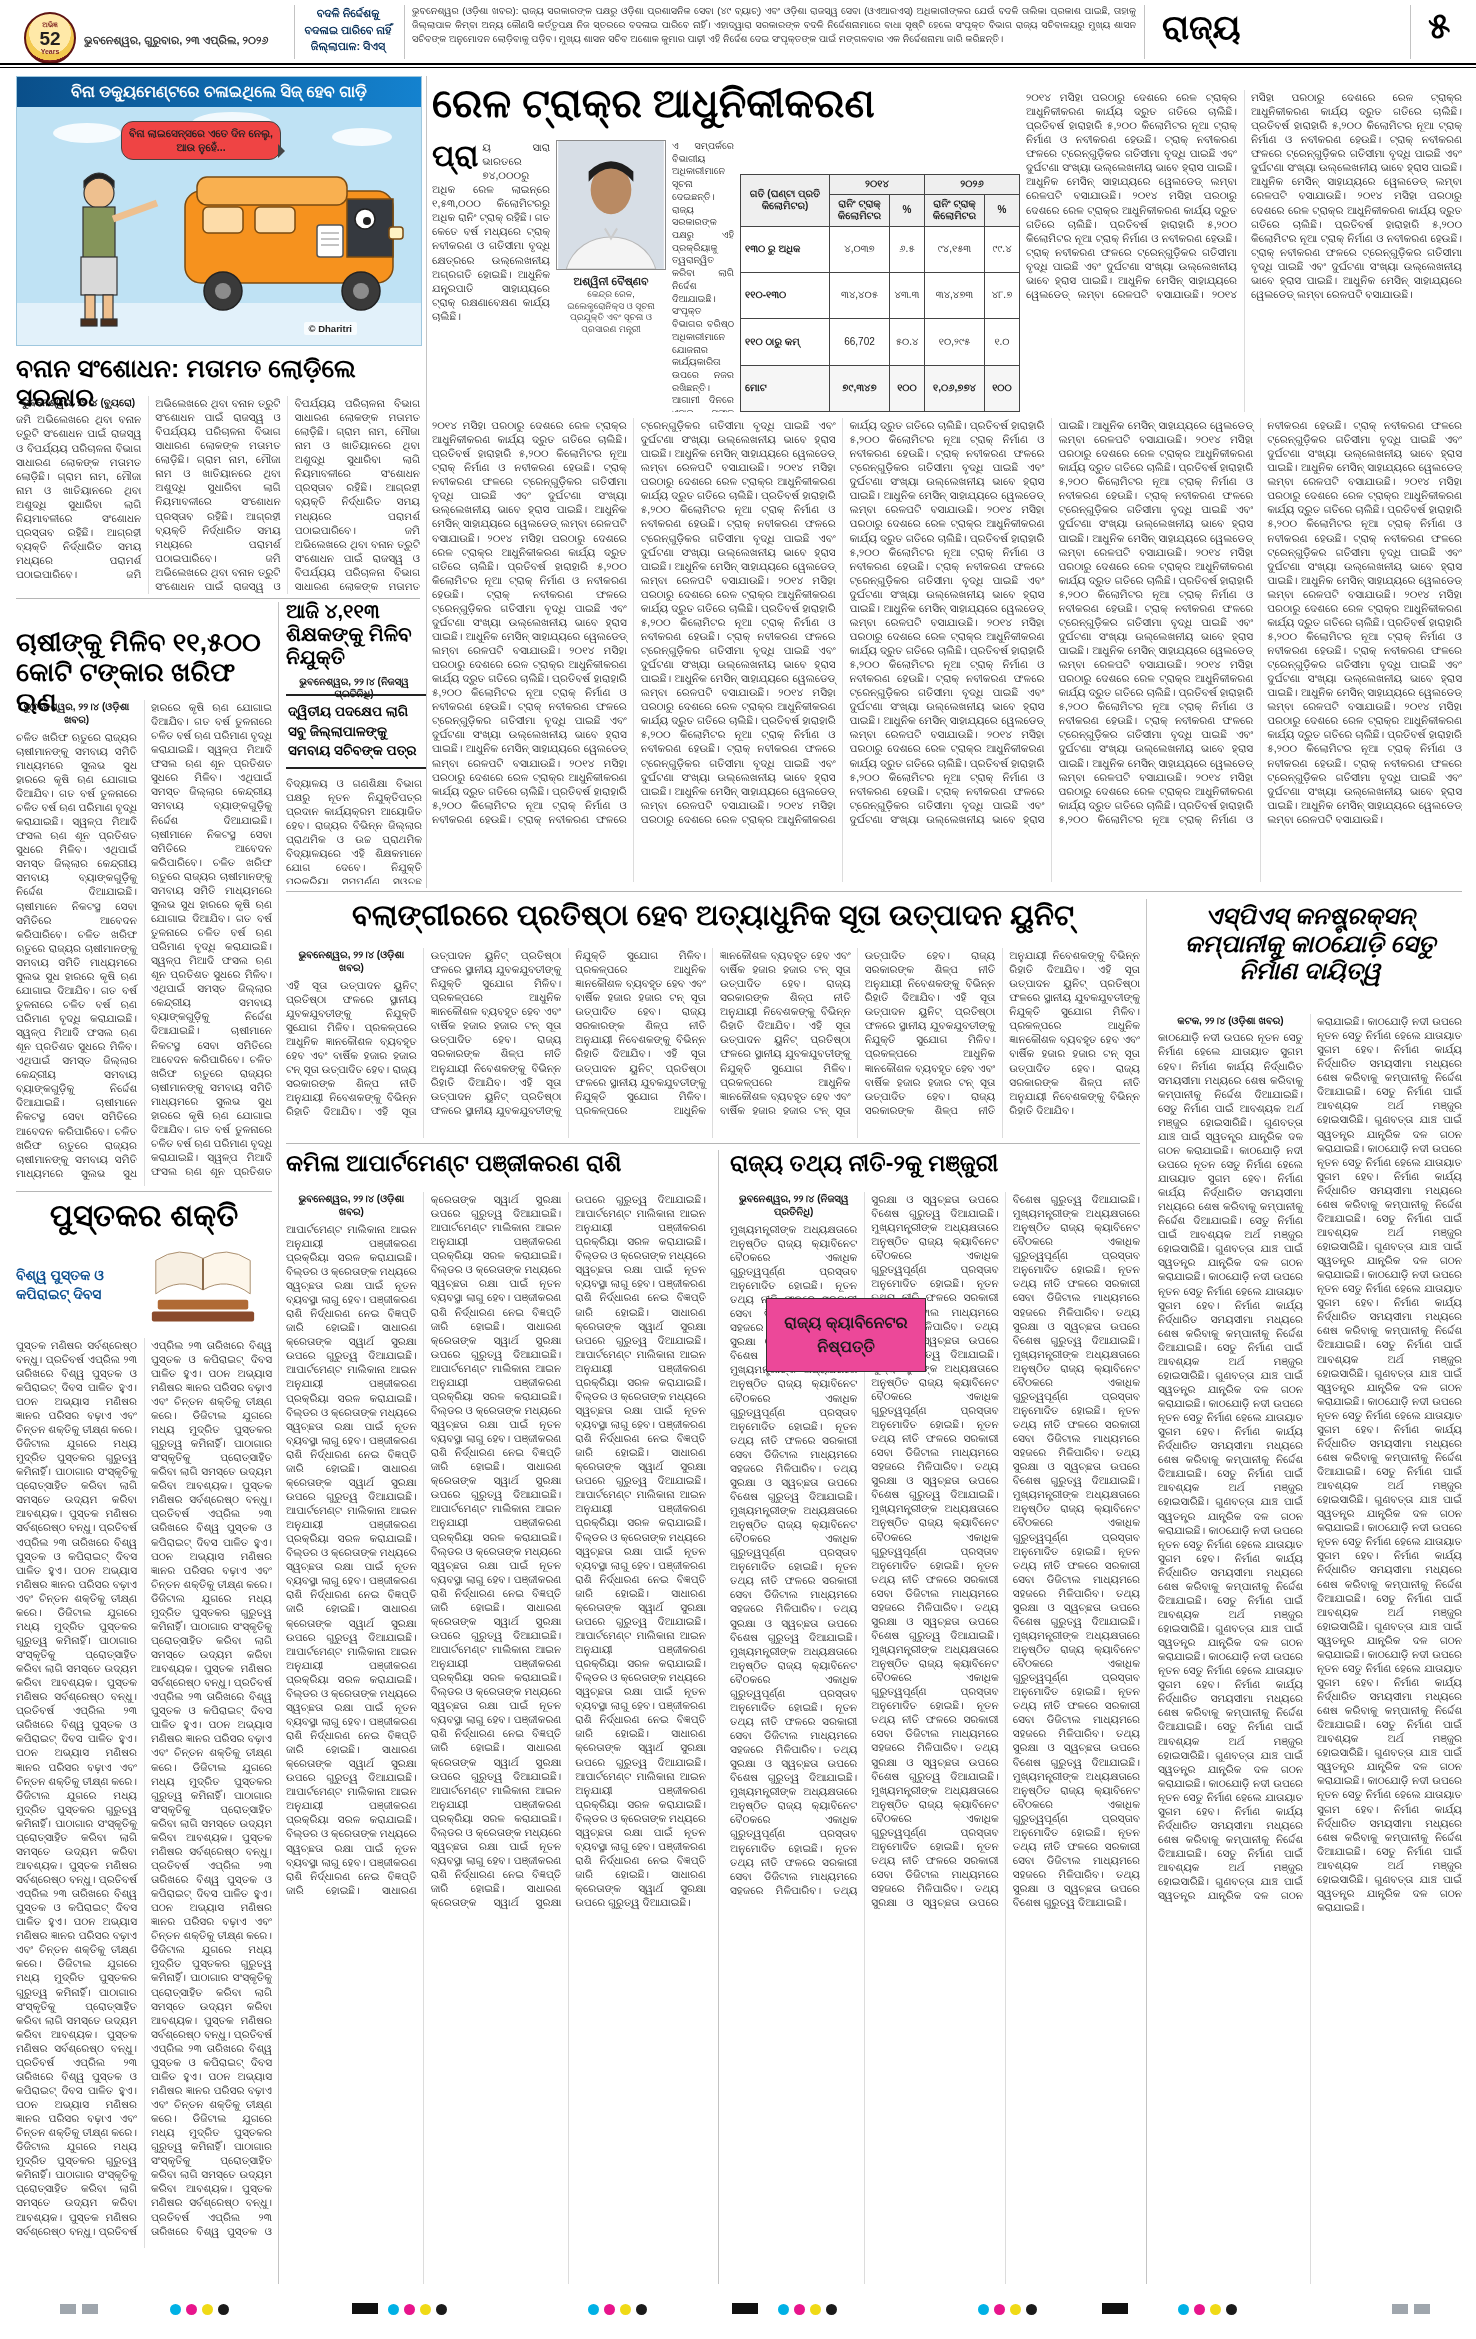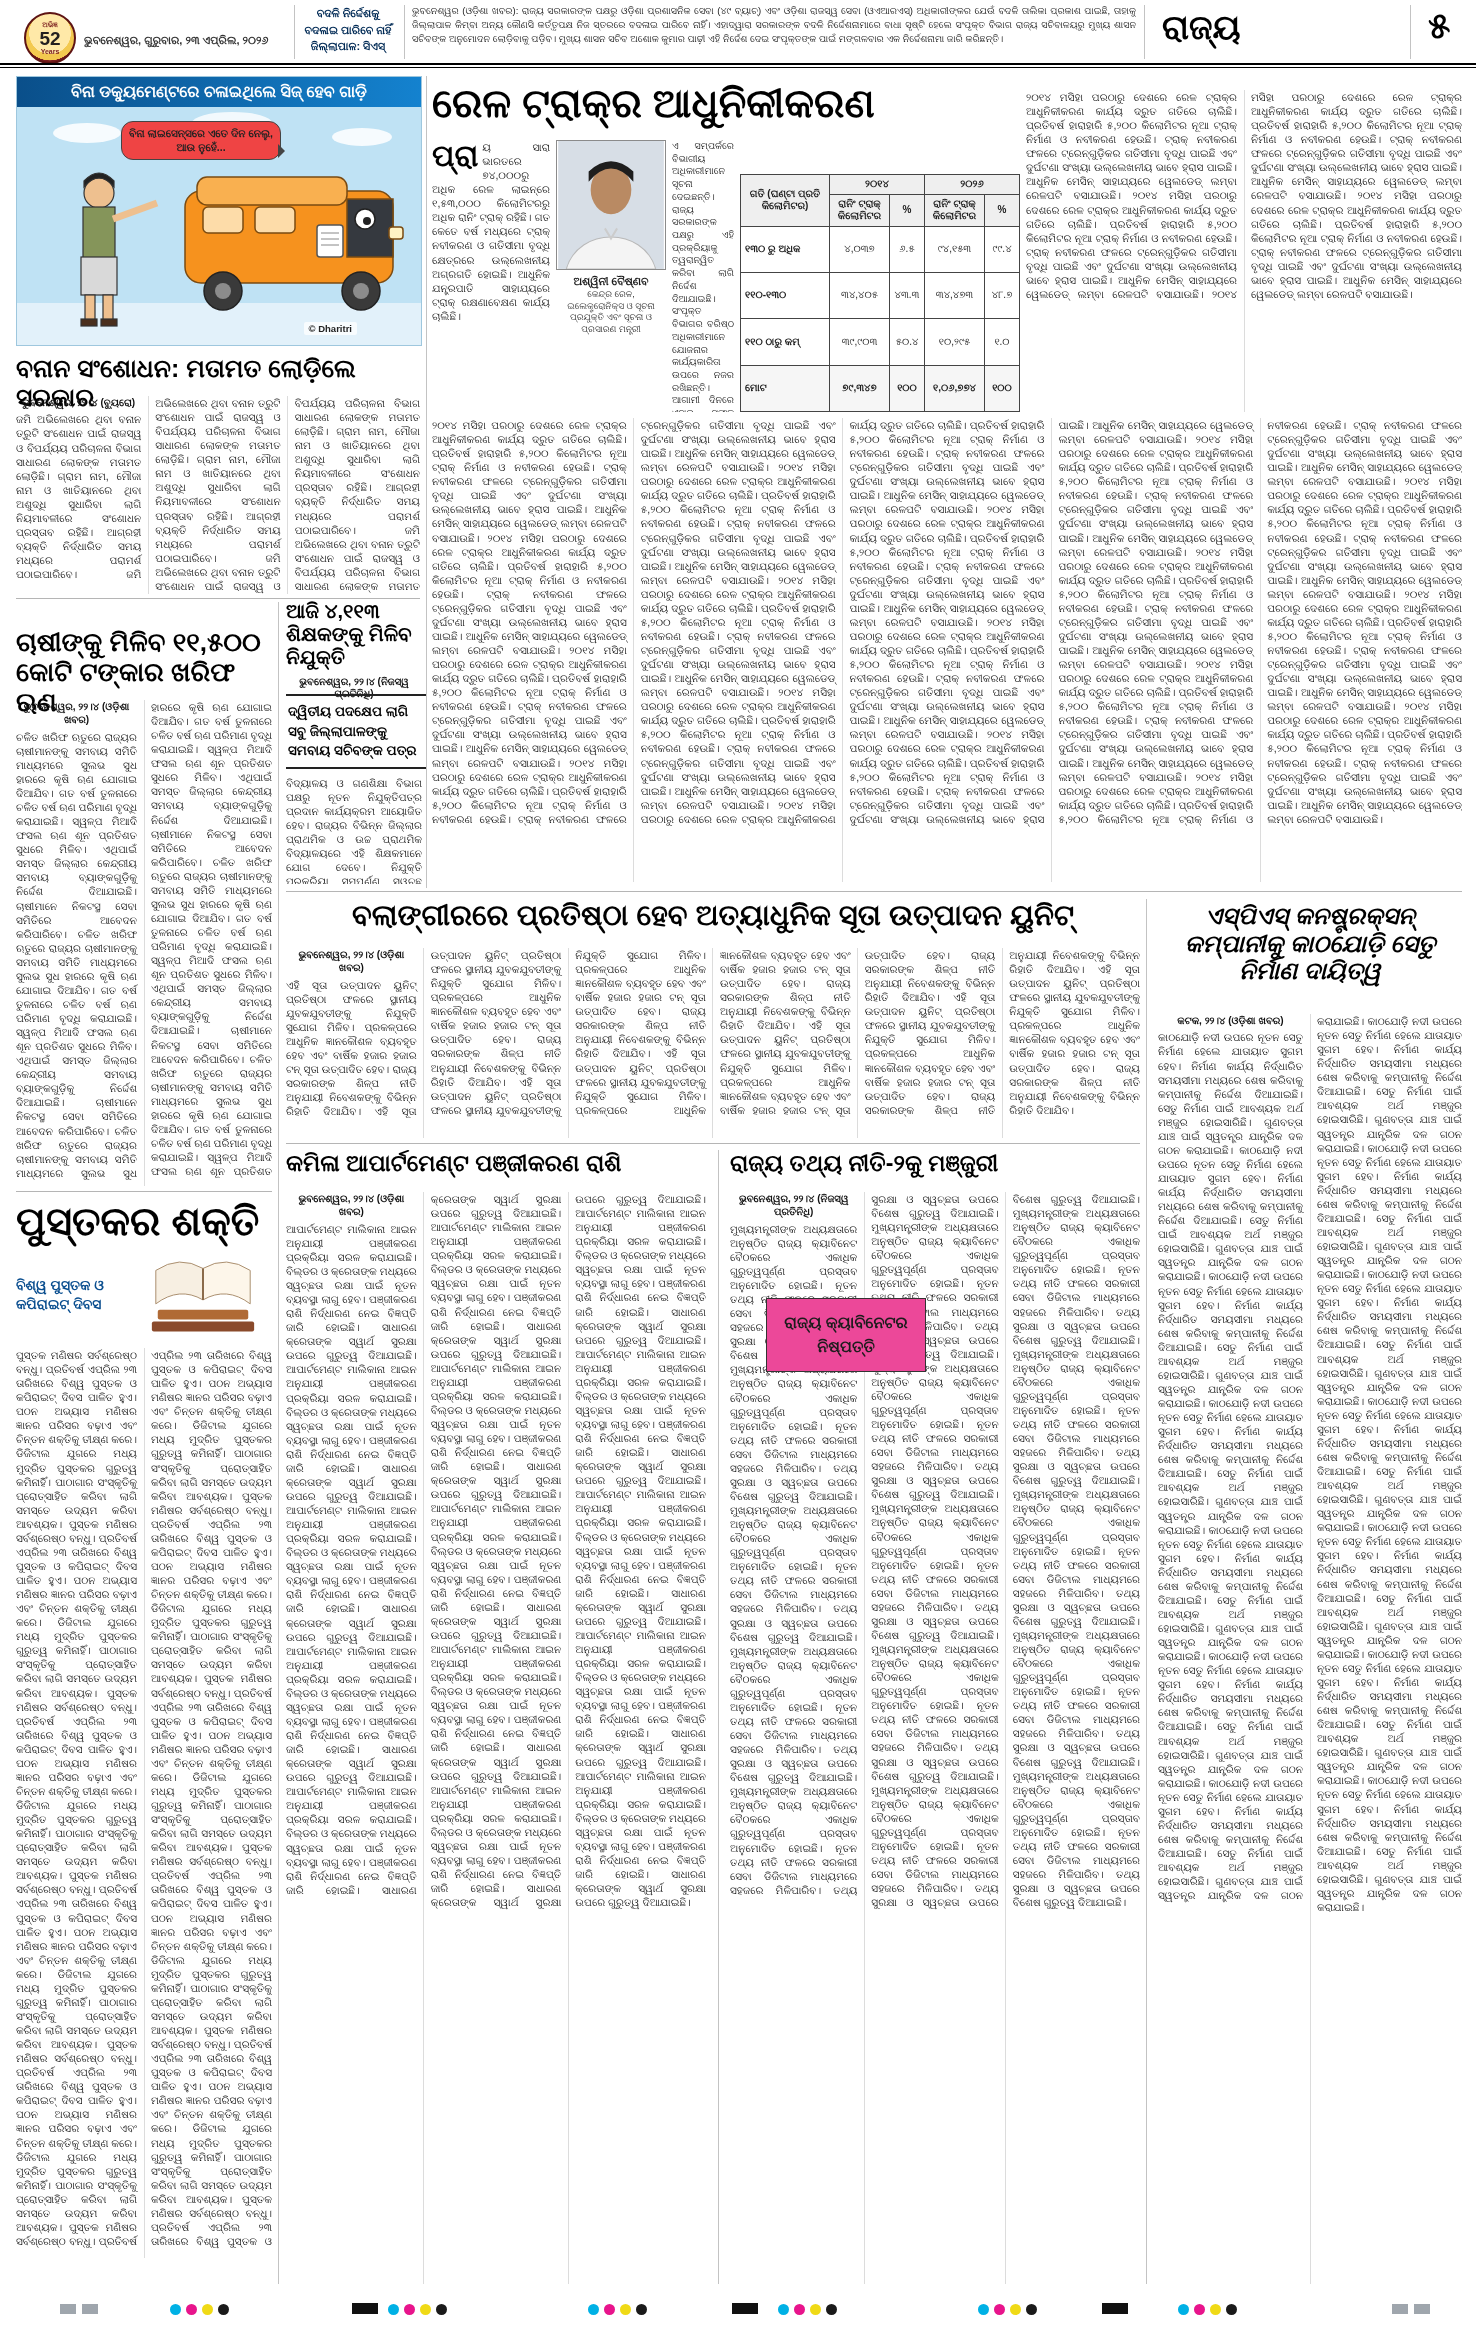--- a/index.html
+++ b/index.html
@@ -181,21 +181,21 @@
           </tr>
           <tr>
             <td class="lbl">୧୧୦-୧୩୦</td>
             <td>୩୪,୪୦୫</td>
             <td>୪୩.୩</td>
             <td>୩୪,୪୭୩</td>
             <td>୪୮.୭</td>
           </tr>
           <tr>
             <td class="lbl">୧୧୦ ଠାରୁ କମ୍</td>
-            <td>୩୯,୯୦୩</td>
+            <td>66,702</td>
             <td>୫୦.୪</td>
             <td>୧୦,୨୯୫</td>
             <td>୧.୦</td>
           </tr>
           <tr class="total">
             <td class="lbl">ମୋଟ</td>
             <td>୭୯,୩୪୭</td>
             <td>୧୦୦</td>
             <td>୧,୦୬,୭୭୪</td>
             <td>୧୦୦</td>
@@ -259,21 +259,21 @@
   <div class="abs vrule" style="left:1146px;top:899px;height:1385px;"></div>
 
   <div class="abs hl" style="left:1158px;top:902px;width:304px;font-size:24px;font-style:italic;text-align:center;">ଏସ୍ପିଏସ୍ କନଷ୍ଟ୍ରକ୍ସନ୍ କମ୍ପାନୀକୁ କାଠଯୋଡ଼ି ସେତୁ ନିର୍ମାଣ ଦାୟିତ୍ୱ</div>
   <div class="abs bt cols2" style="left:1158px;top:1014px;width:304px;height:1270px;">
     <span class="byline">କଟକ, ୨୨।୪ (ଓଡ଼ିଶା ଖବର)</span>
     <span>କାଠଯୋଡ଼ି ନଦୀ ଉପରେ ନୂତନ ସେତୁ ନିର୍ମାଣ ହେଲେ ଯାତାୟାତ ସୁଗମ ହେବ। ନିର୍ମାଣ କାର୍ଯ୍ୟ ନିର୍ଦ୍ଧାରିତ ସମୟସୀମା ମଧ୍ୟରେ ଶେଷ କରିବାକୁ କମ୍ପାନୀକୁ ନିର୍ଦ୍ଦେଶ ଦିଆଯାଇଛି। ସେତୁ ନିର୍ମାଣ ପାଇଁ ଆବଶ୍ୟକ ଅର୍ଥ ମଞ୍ଜୁର ହୋଇସାରିଛି। ଗୁଣବତ୍ତା ଯାଞ୍ଚ ପାଇଁ ସ୍ୱତନ୍ତ୍ର ଯାନ୍ତ୍ରିକ ଦଳ ଗଠନ କରାଯାଇଛି। କାଠଯୋଡ଼ି ନଦୀ ଉପରେ ନୂତନ ସେତୁ ନିର୍ମାଣ ହେଲେ ଯାତାୟାତ ସୁଗମ ହେବ। ନିର୍ମାଣ କାର୍ଯ୍ୟ ନିର୍ଦ୍ଧାରିତ ସମୟସୀମା ମଧ୍ୟରେ ଶେଷ କରିବାକୁ କମ୍ପାନୀକୁ ନିର୍ଦ୍ଦେଶ ଦିଆଯାଇଛି। ସେତୁ ନିର୍ମାଣ ପାଇଁ ଆବଶ୍ୟକ ଅର୍ଥ ମଞ୍ଜୁର ହୋଇସାରିଛି। ଗୁଣବତ୍ତା ଯାଞ୍ଚ ପାଇଁ ସ୍ୱତନ୍ତ୍ର ଯାନ୍ତ୍ରିକ ଦଳ ଗଠନ କରାଯାଇଛି। କାଠଯୋଡ଼ି ନଦୀ ଉପରେ ନୂତନ ସେତୁ ନିର୍ମାଣ ହେଲେ ଯାତାୟାତ ସୁଗମ ହେବ। ନିର୍ମାଣ କାର୍ଯ୍ୟ ନିର୍ଦ୍ଧାରିତ ସମୟସୀମା ମଧ୍ୟରେ ଶେଷ କରିବାକୁ କମ୍ପାନୀକୁ ନିର୍ଦ୍ଦେଶ ଦିଆଯାଇଛି। ସେତୁ ନିର୍ମାଣ ପାଇଁ ଆବଶ୍ୟକ ଅର୍ଥ ମଞ୍ଜୁର ହୋଇସାରିଛି। ଗୁଣବତ୍ତା ଯାଞ୍ଚ ପାଇଁ ସ୍ୱତନ୍ତ୍ର ଯାନ୍ତ୍ରିକ ଦଳ ଗଠନ କରାଯାଇଛି। କାଠଯୋଡ଼ି ନଦୀ ଉପରେ ନୂତନ ସେତୁ ନିର୍ମାଣ ହେଲେ ଯାତାୟାତ ସୁଗମ ହେବ। ନିର୍ମାଣ କାର୍ଯ୍ୟ ନିର୍ଦ୍ଧାରିତ ସମୟସୀମା ମଧ୍ୟରେ ଶେଷ କରିବାକୁ କମ୍ପାନୀକୁ ନିର୍ଦ୍ଦେଶ ଦିଆଯାଇଛି। ସେତୁ ନିର୍ମାଣ ପାଇଁ ଆବଶ୍ୟକ ଅର୍ଥ ମଞ୍ଜୁର ହୋଇସାରିଛି। ଗୁଣବତ୍ତା ଯାଞ୍ଚ ପାଇଁ ସ୍ୱତନ୍ତ୍ର ଯାନ୍ତ୍ରିକ ଦଳ ଗଠନ କରାଯାଇଛି। କାଠଯୋଡ଼ି ନଦୀ ଉପରେ ନୂତନ ସେତୁ ନିର୍ମାଣ ହେଲେ ଯାତାୟାତ ସୁଗମ ହେବ। ନିର୍ମାଣ କାର୍ଯ୍ୟ ନିର୍ଦ୍ଧାରିତ ସମୟସୀମା ମଧ୍ୟରେ ଶେଷ କରିବାକୁ କମ୍ପାନୀକୁ ନିର୍ଦ୍ଦେଶ ଦିଆଯାଇଛି। ସେତୁ ନିର୍ମାଣ ପାଇଁ ଆବଶ୍ୟକ ଅର୍ଥ ମଞ୍ଜୁର ହୋଇସାରିଛି। ଗୁଣବତ୍ତା ଯାଞ୍ଚ ପାଇଁ ସ୍ୱତନ୍ତ୍ର ଯାନ୍ତ୍ରିକ ଦଳ ଗଠନ କରାଯାଇଛି। କାଠଯୋଡ଼ି ନଦୀ ଉପରେ ନୂତନ ସେତୁ ନିର୍ମାଣ ହେଲେ ଯାତାୟାତ ସୁଗମ ହେବ। ନିର୍ମାଣ କାର୍ଯ୍ୟ ନିର୍ଦ୍ଧାରିତ ସମୟସୀମା ମଧ୍ୟରେ ଶେଷ କରିବାକୁ କମ୍ପାନୀକୁ ନିର୍ଦ୍ଦେଶ ଦିଆଯାଇଛି। ସେତୁ ନିର୍ମାଣ ପାଇଁ ଆବଶ୍ୟକ ଅର୍ଥ ମଞ୍ଜୁର ହୋଇସାରିଛି। ଗୁଣବତ୍ତା ଯାଞ୍ଚ ପାଇଁ ସ୍ୱତନ୍ତ୍ର ଯାନ୍ତ୍ରିକ ଦଳ ଗଠନ କରାଯାଇଛି। କାଠଯୋଡ଼ି ନଦୀ ଉପରେ ନୂତନ ସେତୁ ନିର୍ମାଣ ହେଲେ ଯାତାୟାତ ସୁଗମ ହେବ। ନିର୍ମାଣ କାର୍ଯ୍ୟ ନିର୍ଦ୍ଧାରିତ ସମୟସୀମା ମଧ୍ୟରେ ଶେଷ କରିବାକୁ କମ୍ପାନୀକୁ ନିର୍ଦ୍ଦେଶ ଦିଆଯାଇଛି। ସେତୁ ନିର୍ମାଣ ପାଇଁ ଆବଶ୍ୟକ ଅର୍ଥ ମଞ୍ଜୁର ହୋଇସାରିଛି। ଗୁଣବତ୍ତା ଯାଞ୍ଚ ପାଇଁ ସ୍ୱତନ୍ତ୍ର ଯାନ୍ତ୍ରିକ ଦଳ ଗଠନ କରାଯାଇଛି। କାଠଯୋଡ଼ି ନଦୀ ଉପରେ ନୂତନ ସେତୁ ନିର୍ମାଣ ହେଲେ ଯାତାୟାତ ସୁଗମ ହେବ। ନିର୍ମାଣ କାର୍ଯ୍ୟ ନିର୍ଦ୍ଧାରିତ ସମୟସୀମା ମଧ୍ୟରେ ଶେଷ କରିବାକୁ କମ୍ପାନୀକୁ ନିର୍ଦ୍ଦେଶ ଦିଆଯାଇଛି। ସେତୁ ନିର୍ମାଣ ପାଇଁ ଆବଶ୍ୟକ ଅର୍ଥ ମଞ୍ଜୁର ହୋଇସାରିଛି। ଗୁଣବତ୍ତା ଯାଞ୍ଚ ପାଇଁ ସ୍ୱତନ୍ତ୍ର ଯାନ୍ତ୍ରିକ ଦଳ ଗଠନ କରାଯାଇଛି। କାଠଯୋଡ଼ି ନଦୀ ଉପରେ ନୂତନ ସେତୁ ନିର୍ମାଣ ହେଲେ ଯାତାୟାତ ସୁଗମ ହେବ। ନିର୍ମାଣ କାର୍ଯ୍ୟ ନିର୍ଦ୍ଧାରିତ ସମୟସୀମା ମଧ୍ୟରେ ଶେଷ କରିବାକୁ କମ୍ପାନୀକୁ ନିର୍ଦ୍ଦେଶ ଦିଆଯାଇଛି। ସେତୁ ନିର୍ମାଣ ପାଇଁ ଆବଶ୍ୟକ ଅର୍ଥ ମଞ୍ଜୁର ହୋଇସାରିଛି। ଗୁଣବତ୍ତା ଯାଞ୍ଚ ପାଇଁ ସ୍ୱତନ୍ତ୍ର ଯାନ୍ତ୍ରିକ ଦଳ ଗଠନ କରାଯାଇଛି। କାଠଯୋଡ଼ି ନଦୀ ଉପରେ ନୂତନ ସେତୁ ନିର୍ମାଣ ହେଲେ ଯାତାୟାତ ସୁଗମ ହେବ। ନିର୍ମାଣ କାର୍ଯ୍ୟ ନିର୍ଦ୍ଧାରିତ ସମୟସୀମା ମଧ୍ୟରେ ଶେଷ କରିବାକୁ କମ୍ପାନୀକୁ ନିର୍ଦ୍ଦେଶ ଦିଆଯାଇଛି। ସେତୁ ନିର୍ମାଣ ପାଇଁ ଆବଶ୍ୟକ ଅର୍ଥ ମଞ୍ଜୁର ହୋଇସାରିଛି। ଗୁଣବତ୍ତା ଯାଞ୍ଚ ପାଇଁ ସ୍ୱତନ୍ତ୍ର ଯାନ୍ତ୍ରିକ ଦଳ ଗଠନ କରାଯାଇଛି। କାଠଯୋଡ଼ି ନଦୀ ଉପରେ ନୂତନ ସେତୁ ନିର୍ମାଣ ହେଲେ ଯାତାୟାତ ସୁଗମ ହେବ। ନିର୍ମାଣ କାର୍ଯ୍ୟ ନିର୍ଦ୍ଧାରିତ ସମୟସୀମା ମଧ୍ୟରେ ଶେଷ କରିବାକୁ କମ୍ପାନୀକୁ ନିର୍ଦ୍ଦେଶ ଦିଆଯାଇଛି। ସେତୁ ନିର୍ମାଣ ପାଇଁ ଆବଶ୍ୟକ ଅର୍ଥ ମଞ୍ଜୁର ହୋଇସାରିଛି। ଗୁଣବତ୍ତା ଯାଞ୍ଚ ପାଇଁ ସ୍ୱତନ୍ତ୍ର ଯାନ୍ତ୍ରିକ ଦଳ ଗଠନ କରାଯାଇଛି। କାଠଯୋଡ଼ି ନଦୀ ଉପରେ ନୂତନ ସେତୁ ନିର୍ମାଣ ହେଲେ ଯାତାୟାତ ସୁଗମ ହେବ। ନିର୍ମାଣ କାର୍ଯ୍ୟ ନିର୍ଦ୍ଧାରିତ ସମୟସୀମା ମଧ୍ୟରେ ଶେଷ କରିବାକୁ କମ୍ପାନୀକୁ ନିର୍ଦ୍ଦେଶ ଦିଆଯାଇଛି। ସେତୁ ନିର୍ମାଣ ପାଇଁ ଆବଶ୍ୟକ ଅର୍ଥ ମଞ୍ଜୁର ହୋଇସାରିଛି। ଗୁଣବତ୍ତା ଯାଞ୍ଚ ପାଇଁ ସ୍ୱତନ୍ତ୍ର ଯାନ୍ତ୍ରିକ ଦଳ ଗଠନ କରାଯାଇଛି। କାଠଯୋଡ଼ି ନଦୀ ଉପରେ ନୂତନ ସେତୁ ନିର୍ମାଣ ହେଲେ ଯାତାୟାତ ସୁଗମ ହେବ। ନିର୍ମାଣ କାର୍ଯ୍ୟ ନିର୍ଦ୍ଧାରିତ ସମୟସୀମା ମଧ୍ୟରେ ଶେଷ କରିବାକୁ କମ୍ପାନୀକୁ ନିର୍ଦ୍ଦେଶ ଦିଆଯାଇଛି। ସେତୁ ନିର୍ମାଣ ପାଇଁ ଆବଶ୍ୟକ ଅର୍ଥ ମଞ୍ଜୁର ହୋଇସାରିଛି। ଗୁଣବତ୍ତା ଯାଞ୍ଚ ପାଇଁ ସ୍ୱତନ୍ତ୍ର ଯାନ୍ତ୍ରିକ ଦଳ ଗଠନ କରାଯାଇଛି। କାଠଯୋଡ଼ି ନଦୀ ଉପରେ ନୂତନ ସେତୁ ନିର୍ମାଣ ହେଲେ ଯାତାୟାତ ସୁଗମ ହେବ। ନିର୍ମାଣ କାର୍ଯ୍ୟ ନିର୍ଦ୍ଧାରିତ ସମୟସୀମା ମଧ୍ୟରେ ଶେଷ କରିବାକୁ କମ୍ପାନୀକୁ ନିର୍ଦ୍ଦେଶ ଦିଆଯାଇଛି। ସେତୁ ନିର୍ମାଣ ପାଇଁ ଆବଶ୍ୟକ ଅର୍ଥ ମଞ୍ଜୁର ହୋଇସାରିଛି। ଗୁଣବତ୍ତା ଯାଞ୍ଚ ପାଇଁ ସ୍ୱତନ୍ତ୍ର ଯାନ୍ତ୍ରିକ ଦଳ ଗଠନ କରାଯାଇଛି।</span>
   </div>
 
   <div class="abs hrule" style="left:16px;top:1191px;width:256px;"></div>
   <div class="abs" style="left:16px;top:1198px;width:256px;height:1086px;">
-    <div class="hl" style="font-size:40px;text-align:left;">ପୁସ୍ତକର ଶକ୍ତି</div>
+    <div class="hl" style="font-size:31px;text-align:center;">ପୁସ୍ତକର ଶକ୍ତି</div>
     <div style="display:flex;align-items:center;margin-top:8px;">
       <div class="subblue" style="width:128px;">
         <span>ବିଶ୍ୱ ପୁସ୍ତକ ଓ</span><br>
         <span>କପିରାଇଟ୍ ଦିବସ</span>
       </div>
       <svg width="118" height="86" viewBox="0 0 120 86">
         <rect x="8" y="70" width="104" height="10" rx="2" fill="#8a4a2b"></rect>
         <rect x="14" y="58" width="92" height="10" rx="2" fill="#b06a35"></rect>
         <path d="M12,52 Q36,34 60,48 L60,16 Q36,2 12,18 Z" fill="#f7efe2" stroke="#a98e6e"></path>
         <path d="M108,52 Q84,34 60,48 L60,16 Q84,2 108,18 Z" fill="#fdf6ea" stroke="#a98e6e"></path>

